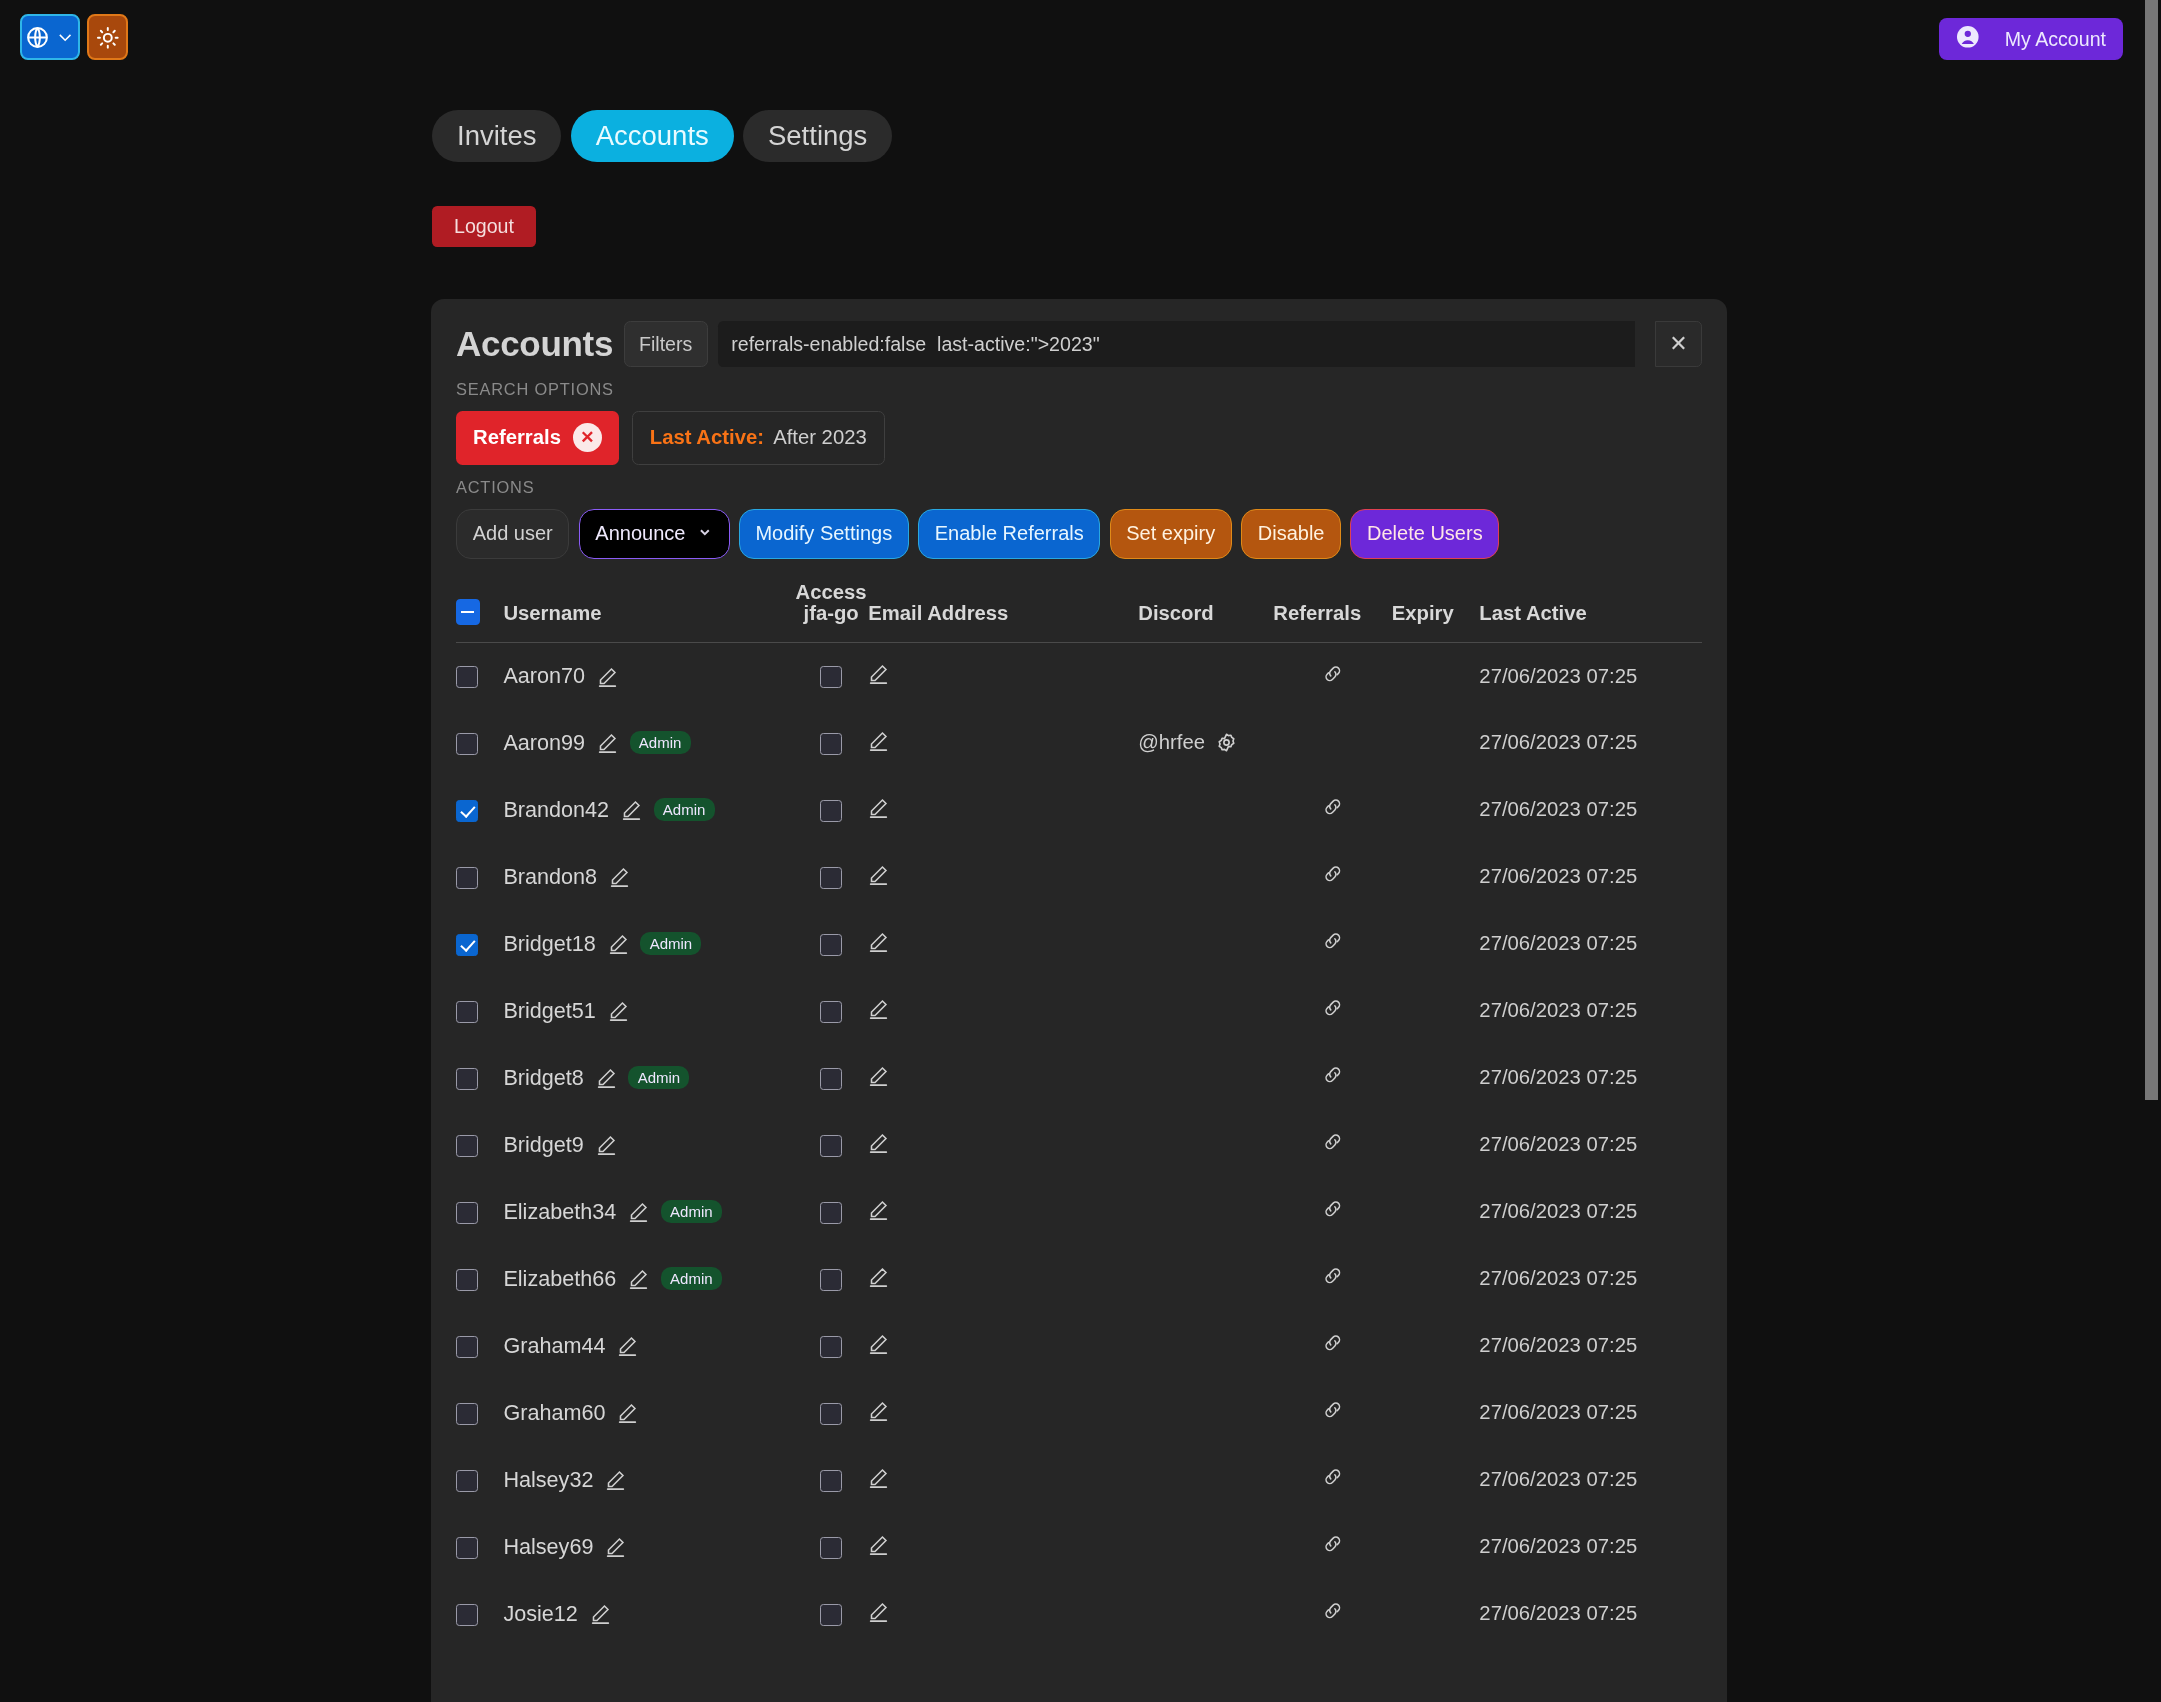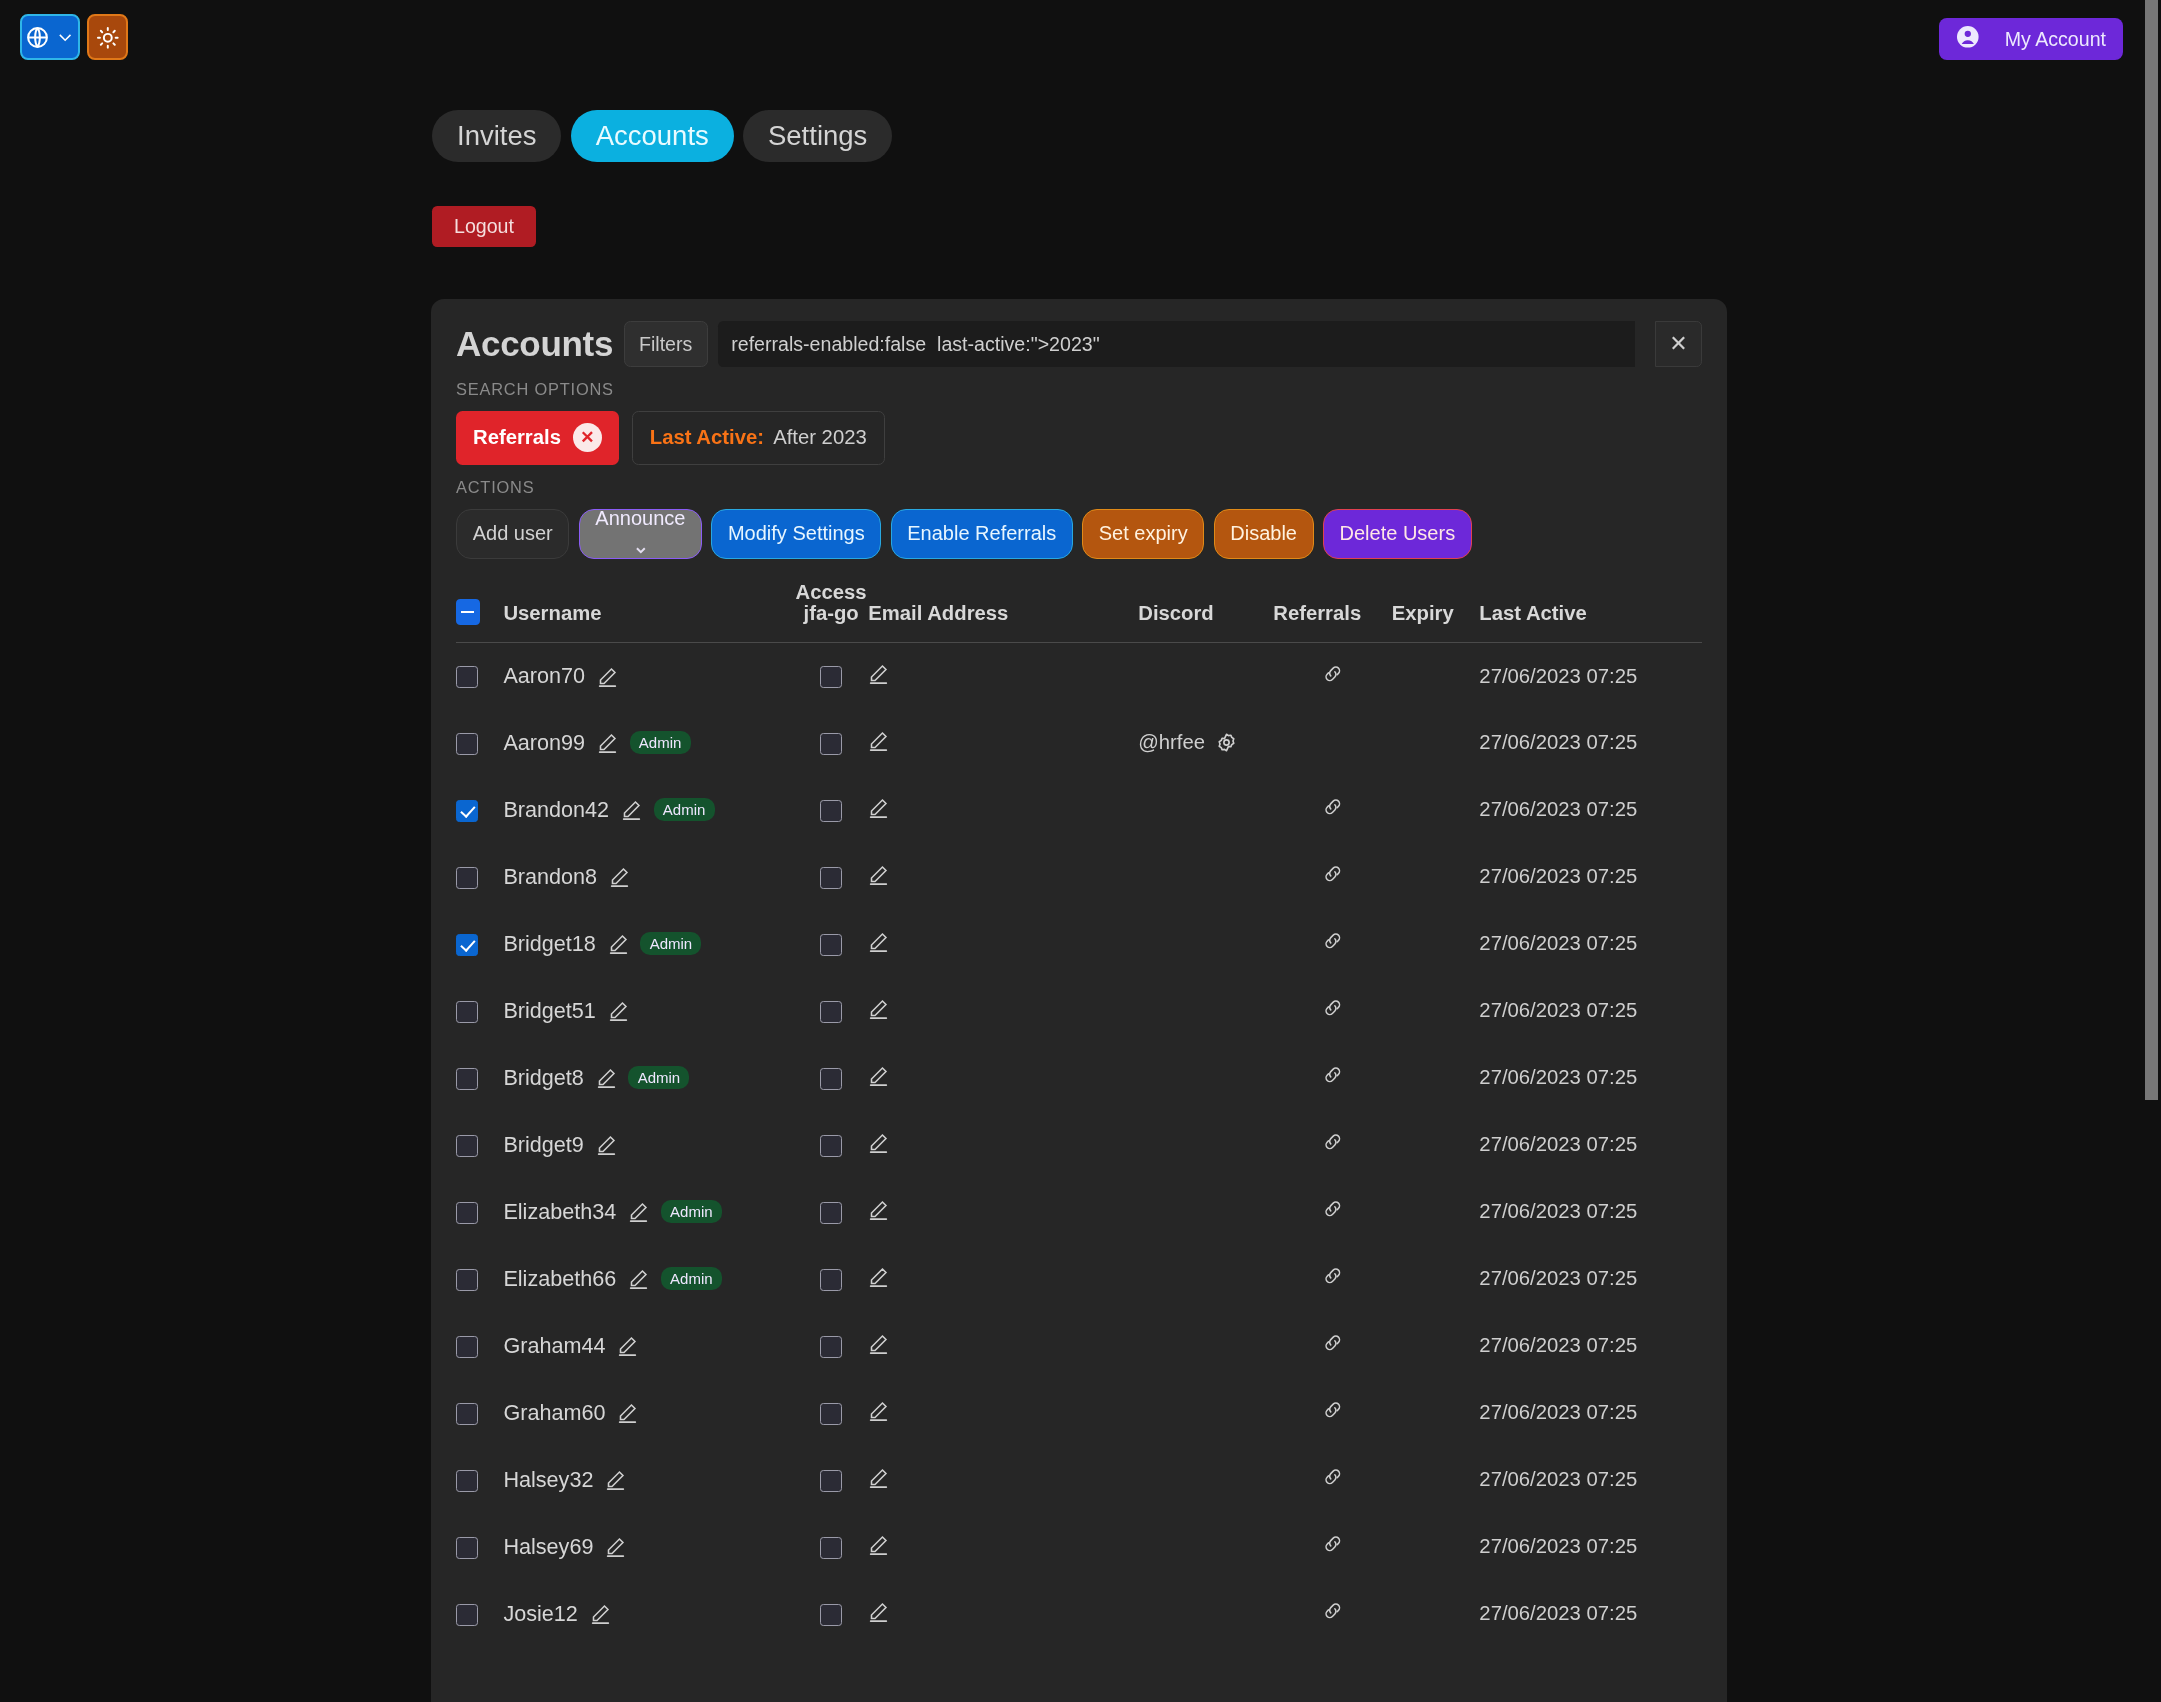--- a/index.html
+++ b/index.html
@@ -97,21 +97,21 @@
   }
   .chip.lastactive b { font-weight: bold; color: #f97316; }
 
   .actions { display: flex; gap: 9.2px; margin-top: 11.8px; align-items: stretch; }
   .btn {
     border-radius: 15px; padding: 0 15.7px; height: 50px;
     display: flex; align-items: center; justify-content: center; gap: 11.8px;
     font-size: 20px; cursor: pointer; white-space: nowrap;
   }
   .btn.neutral { background: #2b2b2b; border: 0.7px solid #3b3b3b; color: #d2d2d2; }
-  .btn.purple  { background: #737373; border: 1.3px solid #8b5cf6; color: #f0eafe; flex-direction: column; }
+  .btn.purple  { background: #000000; border: 1.3px solid #8b5cf6; color: #f0eafe; }
   .btn.blue    { background: #0a66d0; border: 1.3px solid #29a8e0; color: #e7f6ff; }
   .btn.orange  { background: #b4560f; border: 1.3px solid #e08a18; color: #fff2e0; }
   .btn.red     { background: #6d28d9; border: 1.3px solid #e04050; color: #ffe6e6; }
   .caret { font-size: 14.4px; opacity: .9; }
 
   
   table { width: 100%; border-collapse: collapse; margin-top: 23.6px; table-layout: fixed; }
   thead th {
     text-align: left; color: #d8d8d8; font-size: 20.3px; font-weight: bold;
     padding: 0 0 17px 0; vertical-align: bottom;

